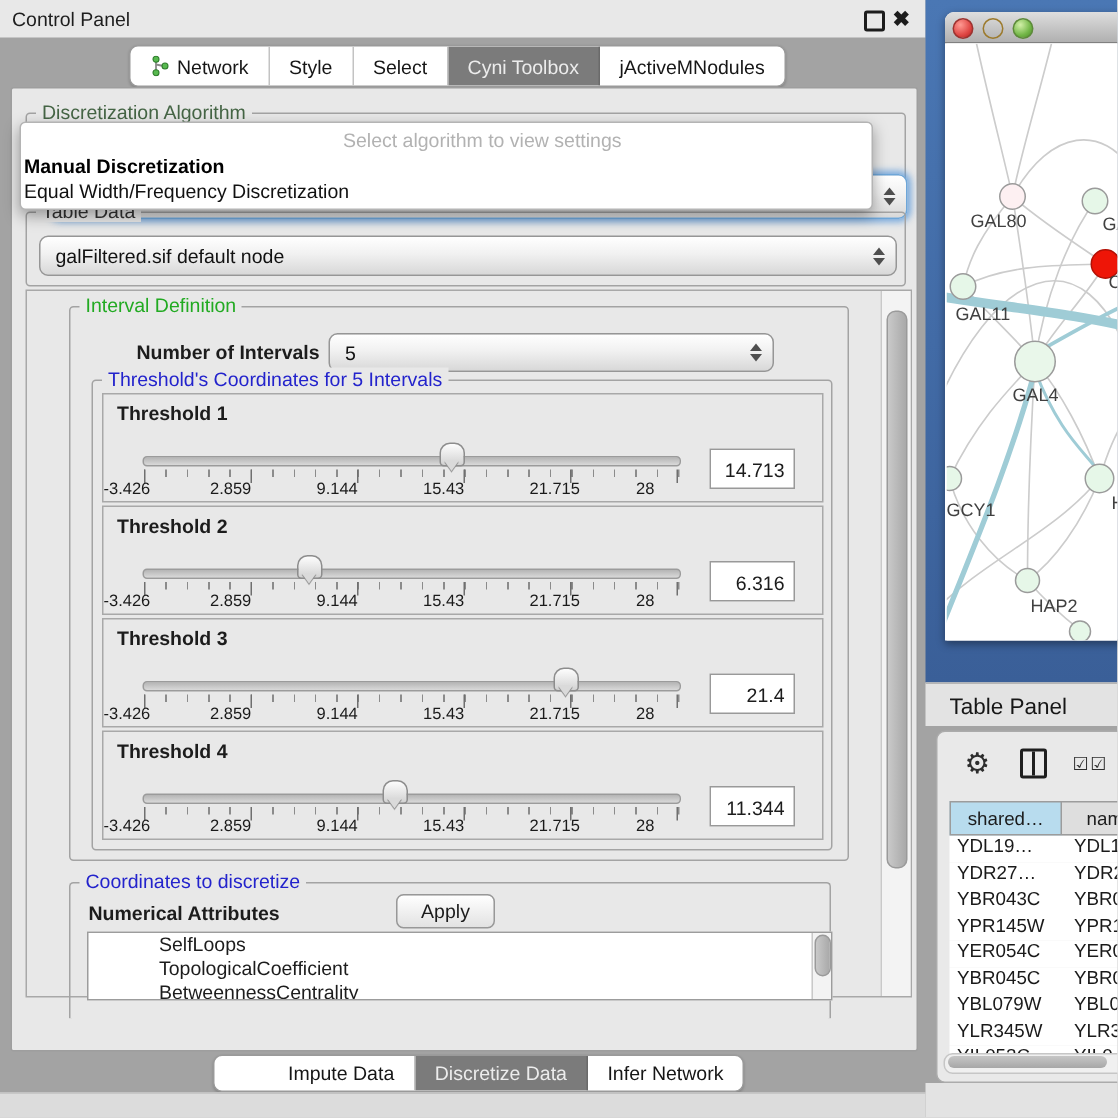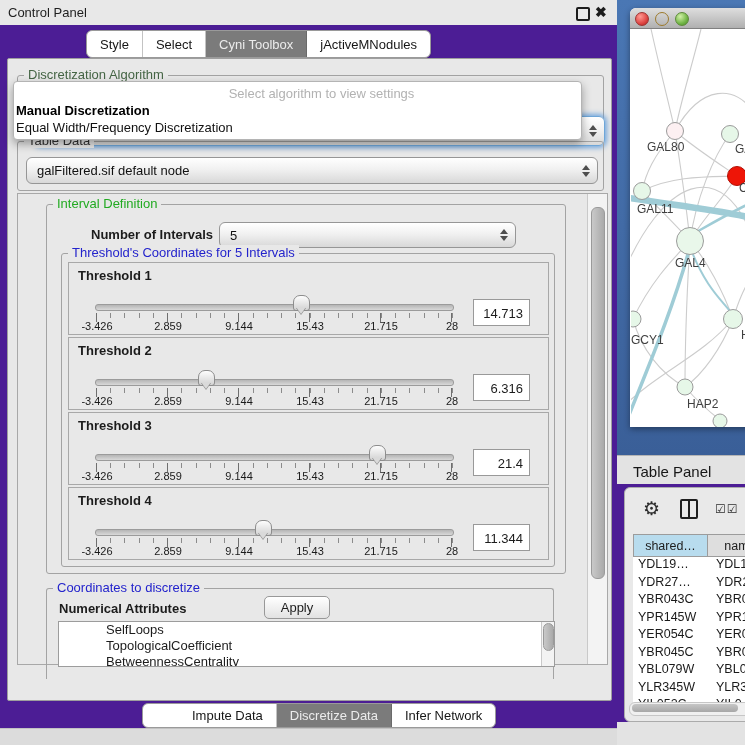--- a/index.html
+++ b/index.html
@@ -1,17 +1,17 @@
 <!DOCTYPE html>
 <html><head>
 <meta charset="utf-8">
 <style>
   html,body{margin:0;padding:0;}
   body{font-family:"Liberation Sans",sans-serif;background:#e8e8e8;}
-  #app{position:relative;width:745px;height:745px;overflow:hidden;background:#4c1d95;font-size:13px;color:#1c1c1c;}
+  #app{position:relative;width:745px;height:745px;overflow:hidden;background:#a3a3a3;font-size:13px;color:#1c1c1c;}
   .abs{position:absolute;}
 
   
   #titlebar{left:0;top:0;width:617px;height:25px;background:#e8e8e8;}
   #titlebar .t{left:8px;top:5px;font-size:13px;color:#1e1e1e;}
   .float-ico{left:576px;top:7px;width:10px;height:10px;border:2px solid #1c1c1c;border-radius:2px;}
   .close-ico{left:595px;top:4px;font-size:14px;font-weight:bold;color:#1c1c1c;}
 
   .seg{display:flex;background:#fff;border:1px solid #9a9a9a;border-radius:6px;overflow:hidden;box-shadow:0 1px 2px rgba(0,0,0,.18);}
   .seg .s{padding:4px 13px;font-size:13px;color:#161616;border-right:1px solid #c3c3c3;display:flex;align-items:center;gap:5px;white-space:nowrap;}
@@ -55,21 +55,21 @@
   #thr-group{left:14px;top:48px;width:492px;height:312px;}
   .thr-panel{position:absolute;left:6px;width:479px;height:71px;border:1px solid #a8a8a8;background:#e8e8e8;}
   .thr-label{position:absolute;left:9px;top:5px;font-weight:bold;font-size:13px;}
   .track{position:absolute;left:26px;top:41px;width:357px;height:5px;border:1px solid #9b9b9b;border-radius:3px;background:linear-gradient(180deg,#b5b5b5,#d9d9d9);}
   .thumb{position:absolute;top:32px;width:15px;height:14px;border:1px solid #8d8d8d;border-radius:7px 7px 3px 3px;background:linear-gradient(180deg,#fdfdfd,#d2d2d2);z-index:2;}
   .thumb:after{content:"";position:absolute;left:2.2px;top:11px;width:0;height:0;border-left:5.2px solid transparent;border-right:5.2px solid transparent;border-top:7px solid #dadada;filter:drop-shadow(0 1px 0 #8d8d8d);}
   .ticks{position:absolute;left:27px;top:50px;width:357px;height:10px;}
   .minor{position:absolute;left:0;top:0;width:100%;height:5px;background:repeating-linear-gradient(90deg,#8b8b8b 0 1px,transparent 1px 14.24px);}
   .mj{position:absolute;top:0;width:1px;height:9px;background:#6f6f6f;}
   .tlabels{position:absolute;left:0;top:57px;width:100%;height:12px;font-size:11px;color:#1a1a1a;}
-  .tl{position:absolute;width:56px;text-align:center;}
+  .tl{position:absolute;width:56px;}
   .valbox{position:absolute;left:404px;top:36px;width:57px;height:27px;background:#fff;border:1px solid #999;font-size:13px;text-align:right;line-height:27px;padding-right:6px;box-sizing:border-box;}
 
   #attr-group{left:28px;top:394px;width:506px;height:90px;}
   #attr-list{left:11px;top:32px;width:456px;height:44px;background:#fff;border:1px solid #9c9c9c;overflow:hidden;padding-left:39px;}
   #attr-list .li{padding-left:8px;line-height:16px;font-size:13px;white-space:nowrap;}
   #num-attr{left:12px;top:12px;font-weight:bold;}
 
   #applybtn{left:256px;top:537px;width:64px;height:21px;border:1px solid #989898;border-radius:5px;background:linear-gradient(180deg,#ffffff,#e2e2e2);text-align:center;line-height:21px;font-size:13px;}
 
   #leftline{left:0;top:728px;width:617px;height:1px;background:#c2c2c2;}
@@ -112,20 +112,29 @@
 
 <div id="app">
 
   <div id="titlebar" class="abs">
     <div class="abs t">Control Panel</div>
     <div class="abs float-ico"></div>
     <div class="abs close-ico">✖</div>
   </div>
 
   <div id="toptabs" class="abs seg">
+    <div class="s">
+      <svg width="13" height="14" viewBox="0 0 13 14">
+        <path d="M4 3 L4 11 M4 6 L9 7" stroke="#8a8a8a" stroke-width="1.2" fill="none"></path>
+        <circle cx="4" cy="2.5" r="2" fill="#57b94f" stroke="#2f7d2c" stroke-width=".7"></circle>
+        <circle cx="10" cy="7" r="2" fill="#57b94f" stroke="#2f7d2c" stroke-width=".7"></circle>
+        <circle cx="4" cy="11.5" r="2" fill="#57b94f" stroke="#2f7d2c" stroke-width=".7"></circle>
+      </svg>
+      <span>Network</span>
+    </div>
     <div class="s">
         <span>Style</span>
       </div>
     <div class="s">
         <span>Select</span>
       </div>
     <div class="s sel">
         <span>Cyni Toolbox</span>
       </div>
     <div class="s">

